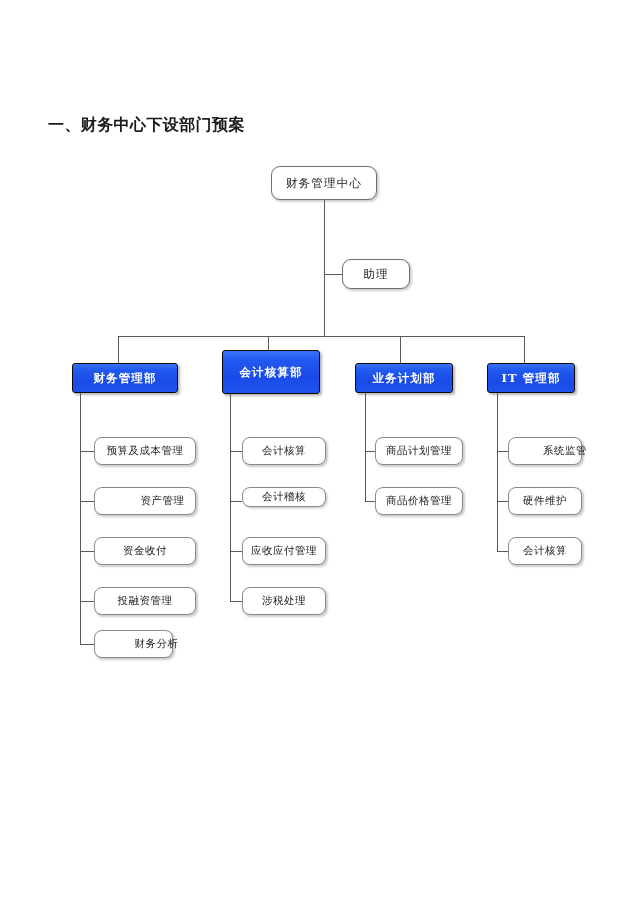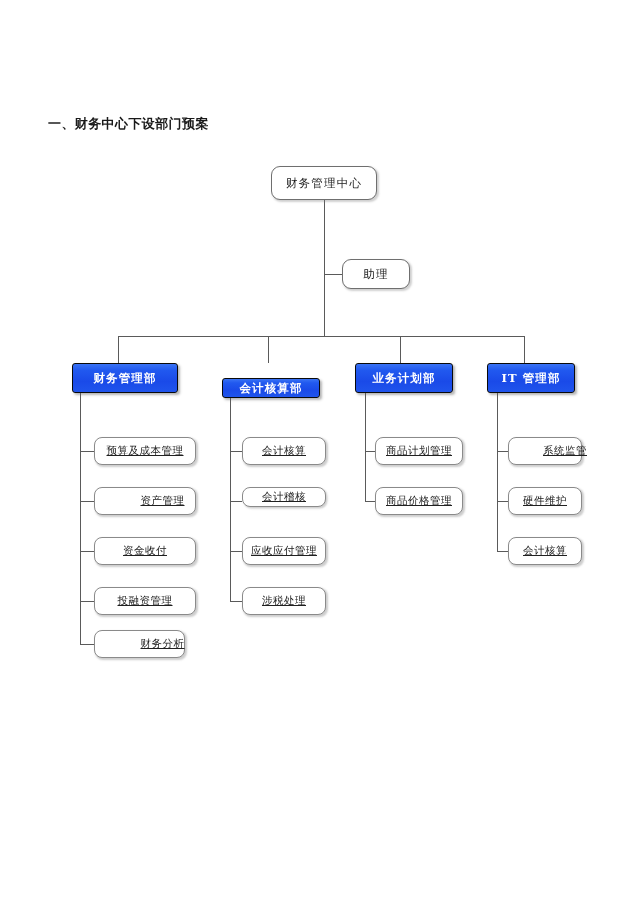--- a/index.html
+++ b/index.html
@@ -14,21 +14,21 @@
     font-family: "DejaVu Sans", "Liberation Sans", sans-serif;
     overflow: hidden;
   }
 
   
   .page-title {
     position: absolute;
     left: 48px;
     top: 115px;
     font-family: "DejaVu Serif", "Liberation Serif", serif;
-    font-size: 13px;
+    font-size: 16px;
     font-weight: bold;
     color: #1a1a1a;
     letter-spacing: 0.4px;
     white-space: nowrap;
   }
 
   
   .chart {
     position: absolute;
     left: 0;
@@ -80,21 +80,20 @@
   }
 
   .node-leaf {
     background: #ffffff;
     border: 1px solid #8a8a8a;
     border-radius: 8px;
     font-size: 10.5px;
     color: #202020;
     letter-spacing: 0.5px;
     box-shadow: 1.5px 1.5px 2px rgba(130,130,130,0.40);
-    text-decoration: underline;
   }
 </style>
 </head>
 <body>
 
 <div class="page-title">一、财务中心下设部门预案</div>
 
 <div class="chart">
 
   <svg width="640" height="905" shape-rendering="crispEdges">
@@ -138,23 +137,23 @@
   <div class="node node-root" style="left:271px; top:166px; width:106px; height:34px;">财务管理中心</div>
 
   <div class="node node-assist" style="left:342px; top:259px; width:68px; height:30px;">助理</div>
 
   <div class="node node-dept" style="left:72px; top:363px; width:106px; height:30px;">财务管理部</div>
 
   <div class="node node-leaf" style="left:94px; top:437px; width:102px; height:28px;">预算及成本管理</div>
   <div class="node node-leaf" style="left:94px; top:487px; width:102px; height:28px;padding-left:35px;">资产管理</div>
   <div class="node node-leaf" style="left:94px; top:537px; width:102px; height:28px;">资金收付</div>
   <div class="node node-leaf" style="left:94px; top:587px; width:102px; height:28px;">投融资管理</div>
-  <div class="node node-leaf" style="left:94px; top:630px; width:91px; height:28px;padding-left:46px;">财务分析</div>
+  <div class="node node-leaf" style="left:94px; top:630px; width:79px; height:28px;padding-left:46px;">财务分析</div>
 
-  <div class="node node-dept" style="left:222px; top:378px; width:98px; height:20px;">会计核算部</div>
+  <div class="node node-dept" style="left:222px; top:350px; width:98px; height:44px;">会计核算部</div>
 
   <div class="node node-leaf" style="left:242px; top:437px; width:84px; height:28px;">会计核算</div>
   <div class="node node-leaf" style="left:242px; top:487px; width:84px; height:20px;">会计稽核</div>
   <div class="node node-leaf" style="left:242px; top:537px; width:84px; height:28px;">应收应付管理</div>
   <div class="node node-leaf" style="left:242px; top:587px; width:84px; height:28px;">涉税处理</div>
 
   <div class="node node-dept" style="left:355px; top:363px; width:98px; height:30px;">业务计划部</div>
 
   <div class="node node-leaf" style="left:375px; top:437px; width:88px; height:28px;">商品计划管理</div>
   <div class="node node-leaf" style="left:375px; top:487px; width:88px; height:28px;">商品价格管理</div>

